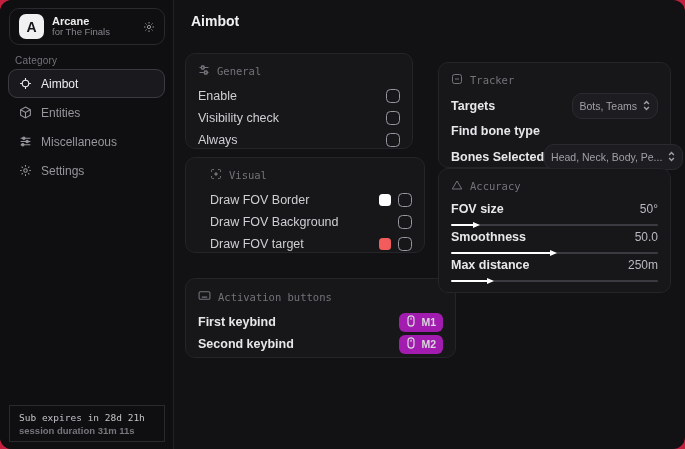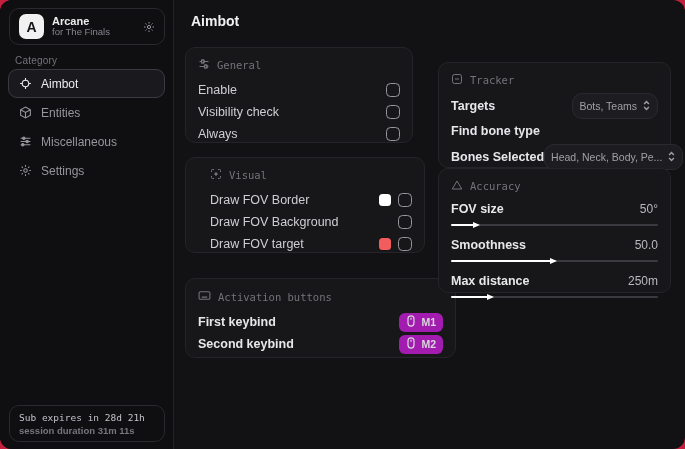--- a/index.html
+++ b/index.html
@@ -41,33 +41,33 @@
     height:29px; display:flex; align-items:center; gap:9px;
     padding:0 10px; border-radius:9px; border:1px solid transparent;
     color:#96969c; font-size:12px; cursor:default;
   }
   .nav-item.selected {
     background:#1a1a1e; border-color:#3a3a41; color:#ededf0;
   }
   .nav-icon { display:flex; width:13px; justify-content:center; color:inherit; }
   .sub-card {
     position:absolute; left:9px; bottom:7px; width:156px; height:37px;
-    border:1px solid #29292e; border-radius:10px;
+    border:1px solid #29292e; border-radius:0;
     padding:5px 9px; display:flex; flex-direction:column; justify-content:center; gap:2px;
   }
   .sub-line1 { font-family:"DejaVu Sans Mono", monospace; font-size:9.5px; color:#c3c3c8; white-space:nowrap; }
   .sub-line2 { font-size:9.5px; font-weight:bold; color:#76767d; white-space:nowrap; }
   
   .main { position:absolute; left:175px; top:0; right:0; bottom:0; }
   .page-title { position:absolute; left:16px; top:13px; font-size:14px; font-weight:bold; color:#f1f1f3; }
   .card {
     position:absolute; background:#17171a; border:1px solid #242429;
     border-radius:10px; padding:10px 12px;
   }
-  .card-general    { left:10px;  top:47px;  width:228px; height:96px; }
+  .card-general    { left:10px;  top:53px;  width:228px; height:96px; }
   .card-visual     { left:10px;  top:157px; width:240px; height:96px;padding-left:24px; }
   .card-activation { left:10px;  top:268px; width:271px; height:80px;margin-top:10px; }
   .card-tracker    { left:263px; top:62px;  width:233px; height:106px; }
   .card-accuracy   { left:263px; top:168px; width:233px; height:125px; }
   .card-header {
     display:flex; align-items:center; gap:7px;
     font-family:"DejaVu Sans Mono", monospace; font-size:10.5px; color:#737379;
     margin-bottom:7px;
   }
   .card-header svg { color:#737379; }
@@ -89,21 +89,21 @@
     font-size:10.5px; font-weight:bold; color:#d8d8dc;
   }
   .select-chip {
     height:20px; display:flex; align-items:center; gap:5px;
     background:#1d1d21; border:1px solid #2a2a2f; border-radius:10px; padding:12px 6px;
     font-size:10.5px; color:#9fa0a6; max-width:152px;
   }
   .select-text { white-space:nowrap; overflow:hidden; text-overflow:ellipsis; }
   .select-chip svg { flex:0 0 auto; }
   
-  .acc-row { margin-bottom:10px; }
+  .acc-row { margin-bottom:2px; }
   .acc-top { display:flex; justify-content:space-between; align-items:center; height:18px; }
   .acc-value { font-size:12px; color:#b9b9bf; }
   .track {
     position:relative; height:2px; background:#3a3a40; border-radius:2px; margin-top:6px;
   }
   .fill { position:relative; height:2px; background:#ffffff; border-radius:2px; }
   .thumb {
     position:absolute; right:-2px; top:-2.5px;
     width:0; height:0;
     border-top:3.5px solid transparent; border-bottom:3.5px solid transparent;

